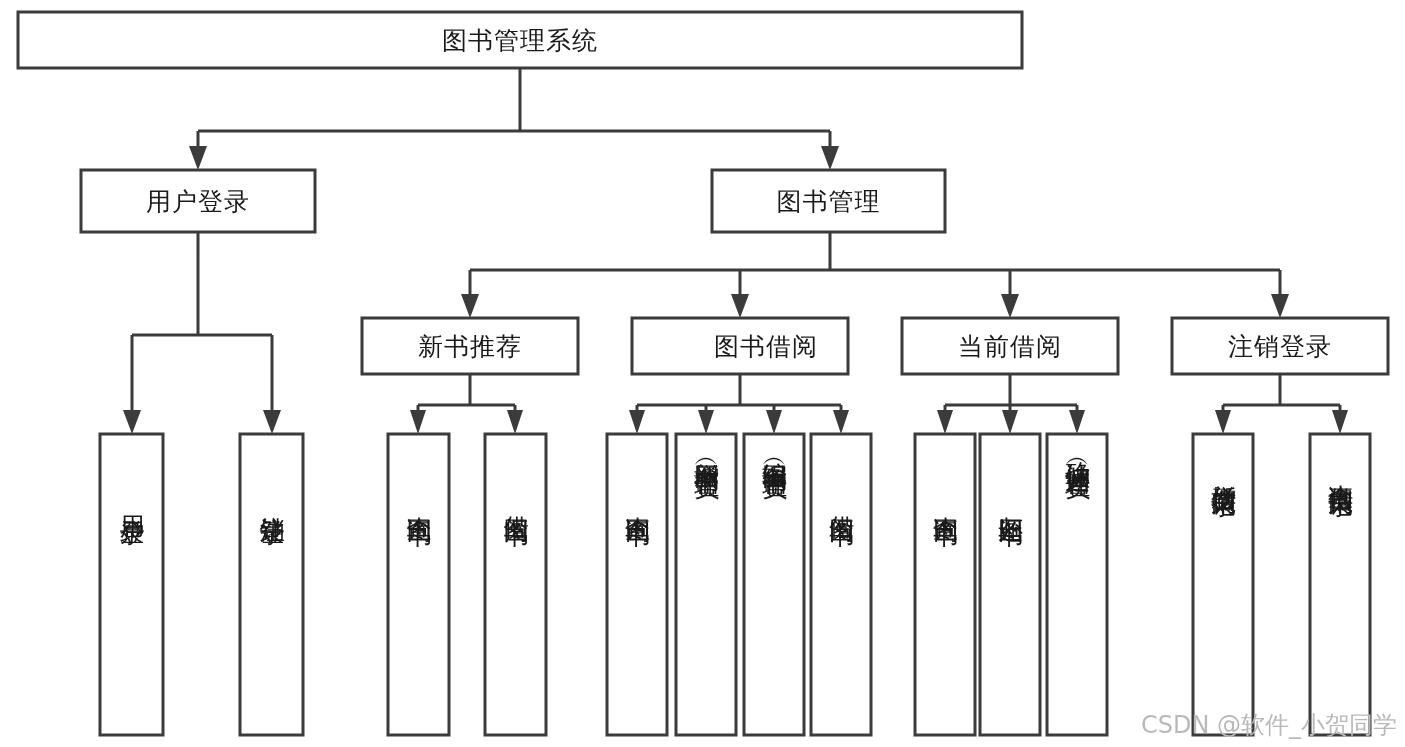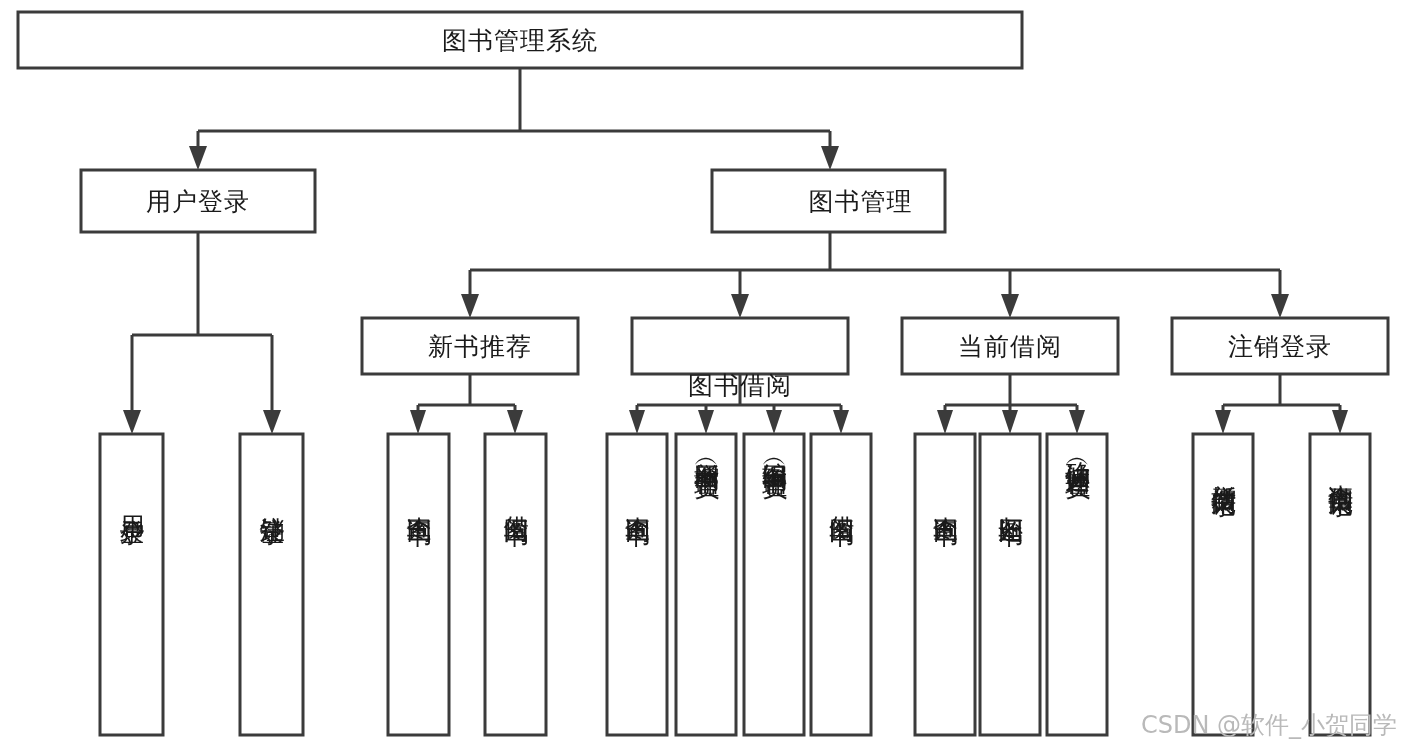--- a/index.html
+++ b/index.html
@@ -186,29 +186,29 @@
   </svg>
 
   <div class="hlabel-wrap" style="left:18px; top:12px; width:1004px; height:56px;">
     <span class="hlabel-text">图书管理系统</span>
   </div>
 
   <div class="hlabel-wrap" style="left:81px; top:170px; width:234px; height:62px;">
     <span class="hlabel-text">用户登录</span>
   </div>
 
-  <div class="hlabel-wrap" style="left:712px; top:170px; width:233px; height:62px;margin-left:32px;">
+  <div class="hlabel-wrap" style="left:712px; top:170px; width:233px; height:62px;">
     <span class="hlabel-text">图书管理</span>
   </div>
 
-  <div class="hlabel-wrap" style="left:362px; top:318px; width:216px; height:56px;margin-left:10px;">
+  <div class="hlabel-wrap" style="left:362px; top:318px; width:216px; height:56px;">
     <span class="hlabel-text">新书推荐</span>
   </div>
 
-  <div class="hlabel-wrap" style="left:632px; top:318px; width:216px; height:56px;margin-top:39px;">
+  <div class="hlabel-wrap" style="left:658px; top:318px; width:216px; height:56px;">
     <span class="hlabel-text">图书借阅</span>
   </div>
 
   <div class="hlabel-wrap" style="left:902px; top:318px; width:216px; height:56px;justify-content:center;">
     <span class="hlabel-text">当前借阅</span>
   </div>
 
   <div class="hlabel-wrap" style="left:1172px; top:318px; width:216px; height:56px;">
     <span class="hlabel-text">注销登录</span>
   </div>

